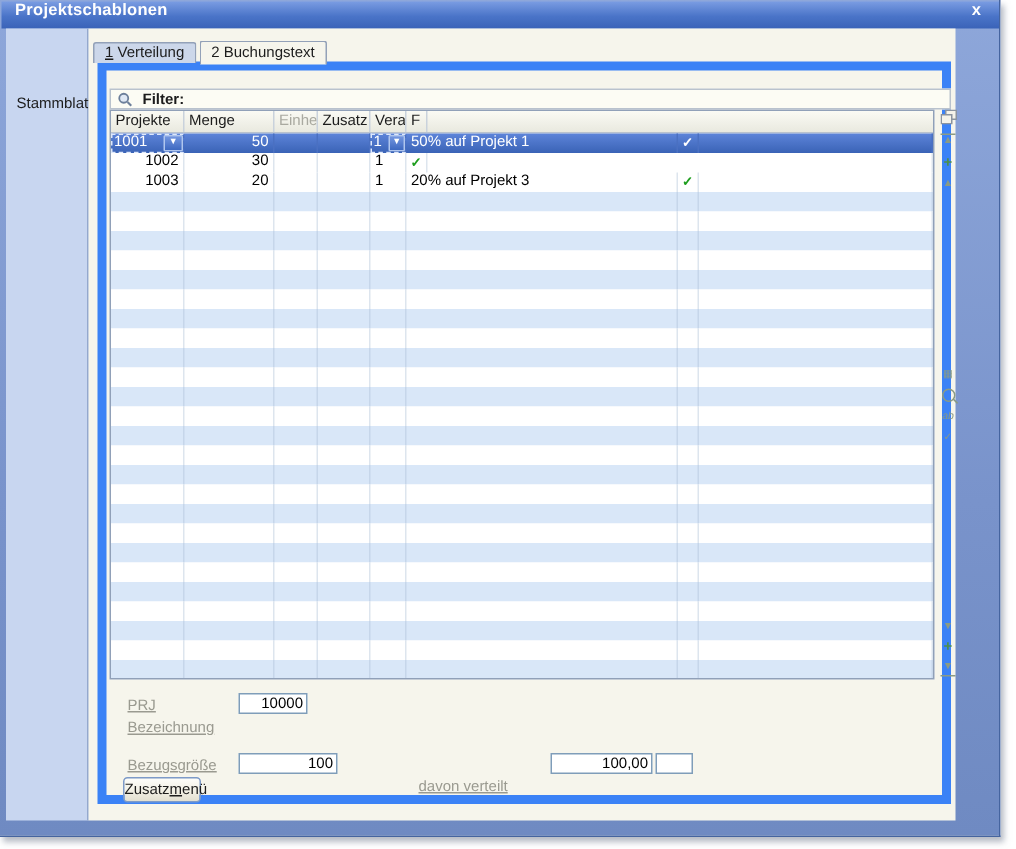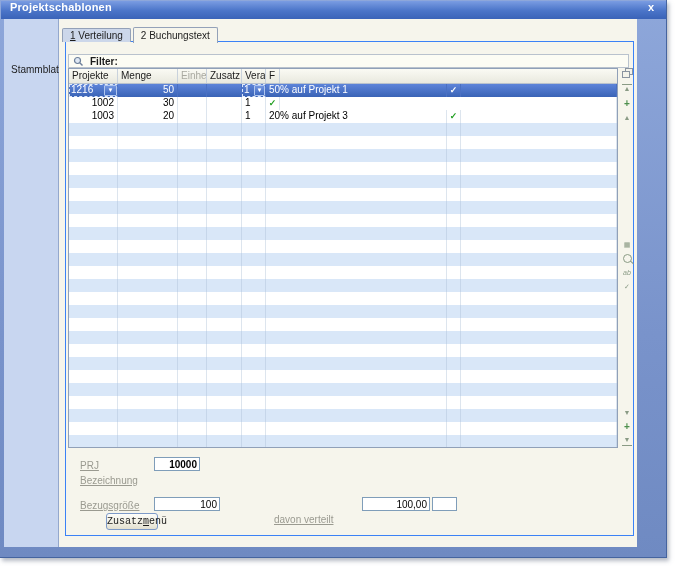--- a/index.html
+++ b/index.html
@@ -43,21 +43,21 @@
   .tab{
     font-size:10px;background:#ccd7ea;border:1px solid #93a1b8;border-bottom:none;
     padding:1px 7px 1px;margin-right:2px;border-radius:2px 2px 0 0;color:#1c1c1c;
     white-space:nowrap;cursor:default;
   }
   .tab.active{background:#f6f5ec;padding-top:2px;padding-bottom:2px;margin-bottom:-1px;z-index:5;}
   .tab u{text-decoration:underline;}
   
   .panel{
     position:absolute;left:6px;top:22px;width:569px;height:495px;
-    border:1px solid #3b82f6;background:#f6f5ec;box-sizing:border-box;
+    border:6px solid #3b82f6;background:#f6f5ec;box-sizing:border-box;
   }
   
   .filterbar{
     position:absolute;left:2px;top:12px;width:561px;height:14px;
     background:#fcfcf4;border:1px solid #b9c2cd;box-sizing:border-box;
     display:flex;align-items:center;gap:6px;padding:0 4px;
     font-size:10px;font-weight:bold;color:#1c1c1c;
   }
   
   .grid{
@@ -110,23 +110,23 @@
     right:-3px;bottom:-1px;transform:rotate(45deg);}
   
   .flabel{position:absolute;font-size:10px;color:#9a9a90;white-space:nowrap;cursor:default;text-decoration:underline;}
   .finput{
     position:absolute;height:14px;box-sizing:border-box;border:1px solid #7f9db9;
     background:#fff;font-size:10px;font-family:"Liberation Sans",sans-serif;
     padding:0 2px;color:#000;
   }
   .xpbtn{
     position:absolute;left:11px;top:471px;width:52px;height:17px;
-    font-size:10px;font-family:Liberation Mono, monospace;color:#1c1c1c;
+    font-size:10px;font-family:Liberation Sans, sans-serif;color:#1c1c1c;
     background:linear-gradient(180deg,#fdfdfa 0%,#f0eee2 60%,#e2dfd0 100%);
-    border:1px solid #7d9ac8;border-radius:3px;cursor:default;padding:0;margin-left:29px;
+    border:1px solid #7d9ac8;border-radius:3px;cursor:default;padding:0;
   }
   .xpbtn u{text-decoration:underline;}
   svg{display:block;}
 </style>
 </head>
 <body>
 
 <div class="window">
 
   <div class="titlebar">
@@ -172,21 +172,21 @@
           <div class="hcell c-faktor">Zusatz</div>
           <div class="hcell c-vera">Vera</div>
           <div class="hcell c-f">F</div>
           <div class="hcell c-fill"></div>
         </div>
 
         <div>
 
           <div class="grow selected">
             <div class="gcell c-projekt cell-edit">
-              <span>1216</span>
+              <span>1001</span>
               <span class="dd">▼</span>
             </div>
             <div class="gcell c-menge num">50</div>
             <div class="gcell c-einheit"></div>
             <div class="gcell c-faktor"></div>
             <div class="gcell c-vera cell-edit">
               <span>1</span>
               <span class="dd small">▼</span>
             </div>
             <div class="gcell c-buch">50% auf Projekt 1</div>
@@ -487,21 +487,21 @@
             </div>
             <div class="rail-group">
               <span class="rico">▼</span>
               <span class="rico plus">+</span>
               <span class="rico bar-bottom">▼</span>
             </div>
           </div>
       </div>
 
       <span class="flabel" style="left:14px;top:418px">PRJ</span>
-      <input class="finput num" style="left: 88px; top: 415px; width: 46px; font-weight: bold;" value="10000">
+      <input class="finput num" style="left: 88px; top: 415px; width: 46px;" value="10000">
 
       <span class="flabel" style="left:14px;top:433px">Bezeichnung</span>
 
       <span class="flabel" style="left:14px;top:458px">Bezugsgröße</span>
       <input class="finput num" style="left: 88px; top: 455px; width: 66px;" value="100">
 
       <span class="flabel" style="left:208px;top:472px">davon verteilt</span>
       <input class="finput num" style="left: 296px; top: 455px; width: 68px;" value="100,00">
       <input class="finput" style="left: 366px; top: 455px; width: 25px;" value="">
 

